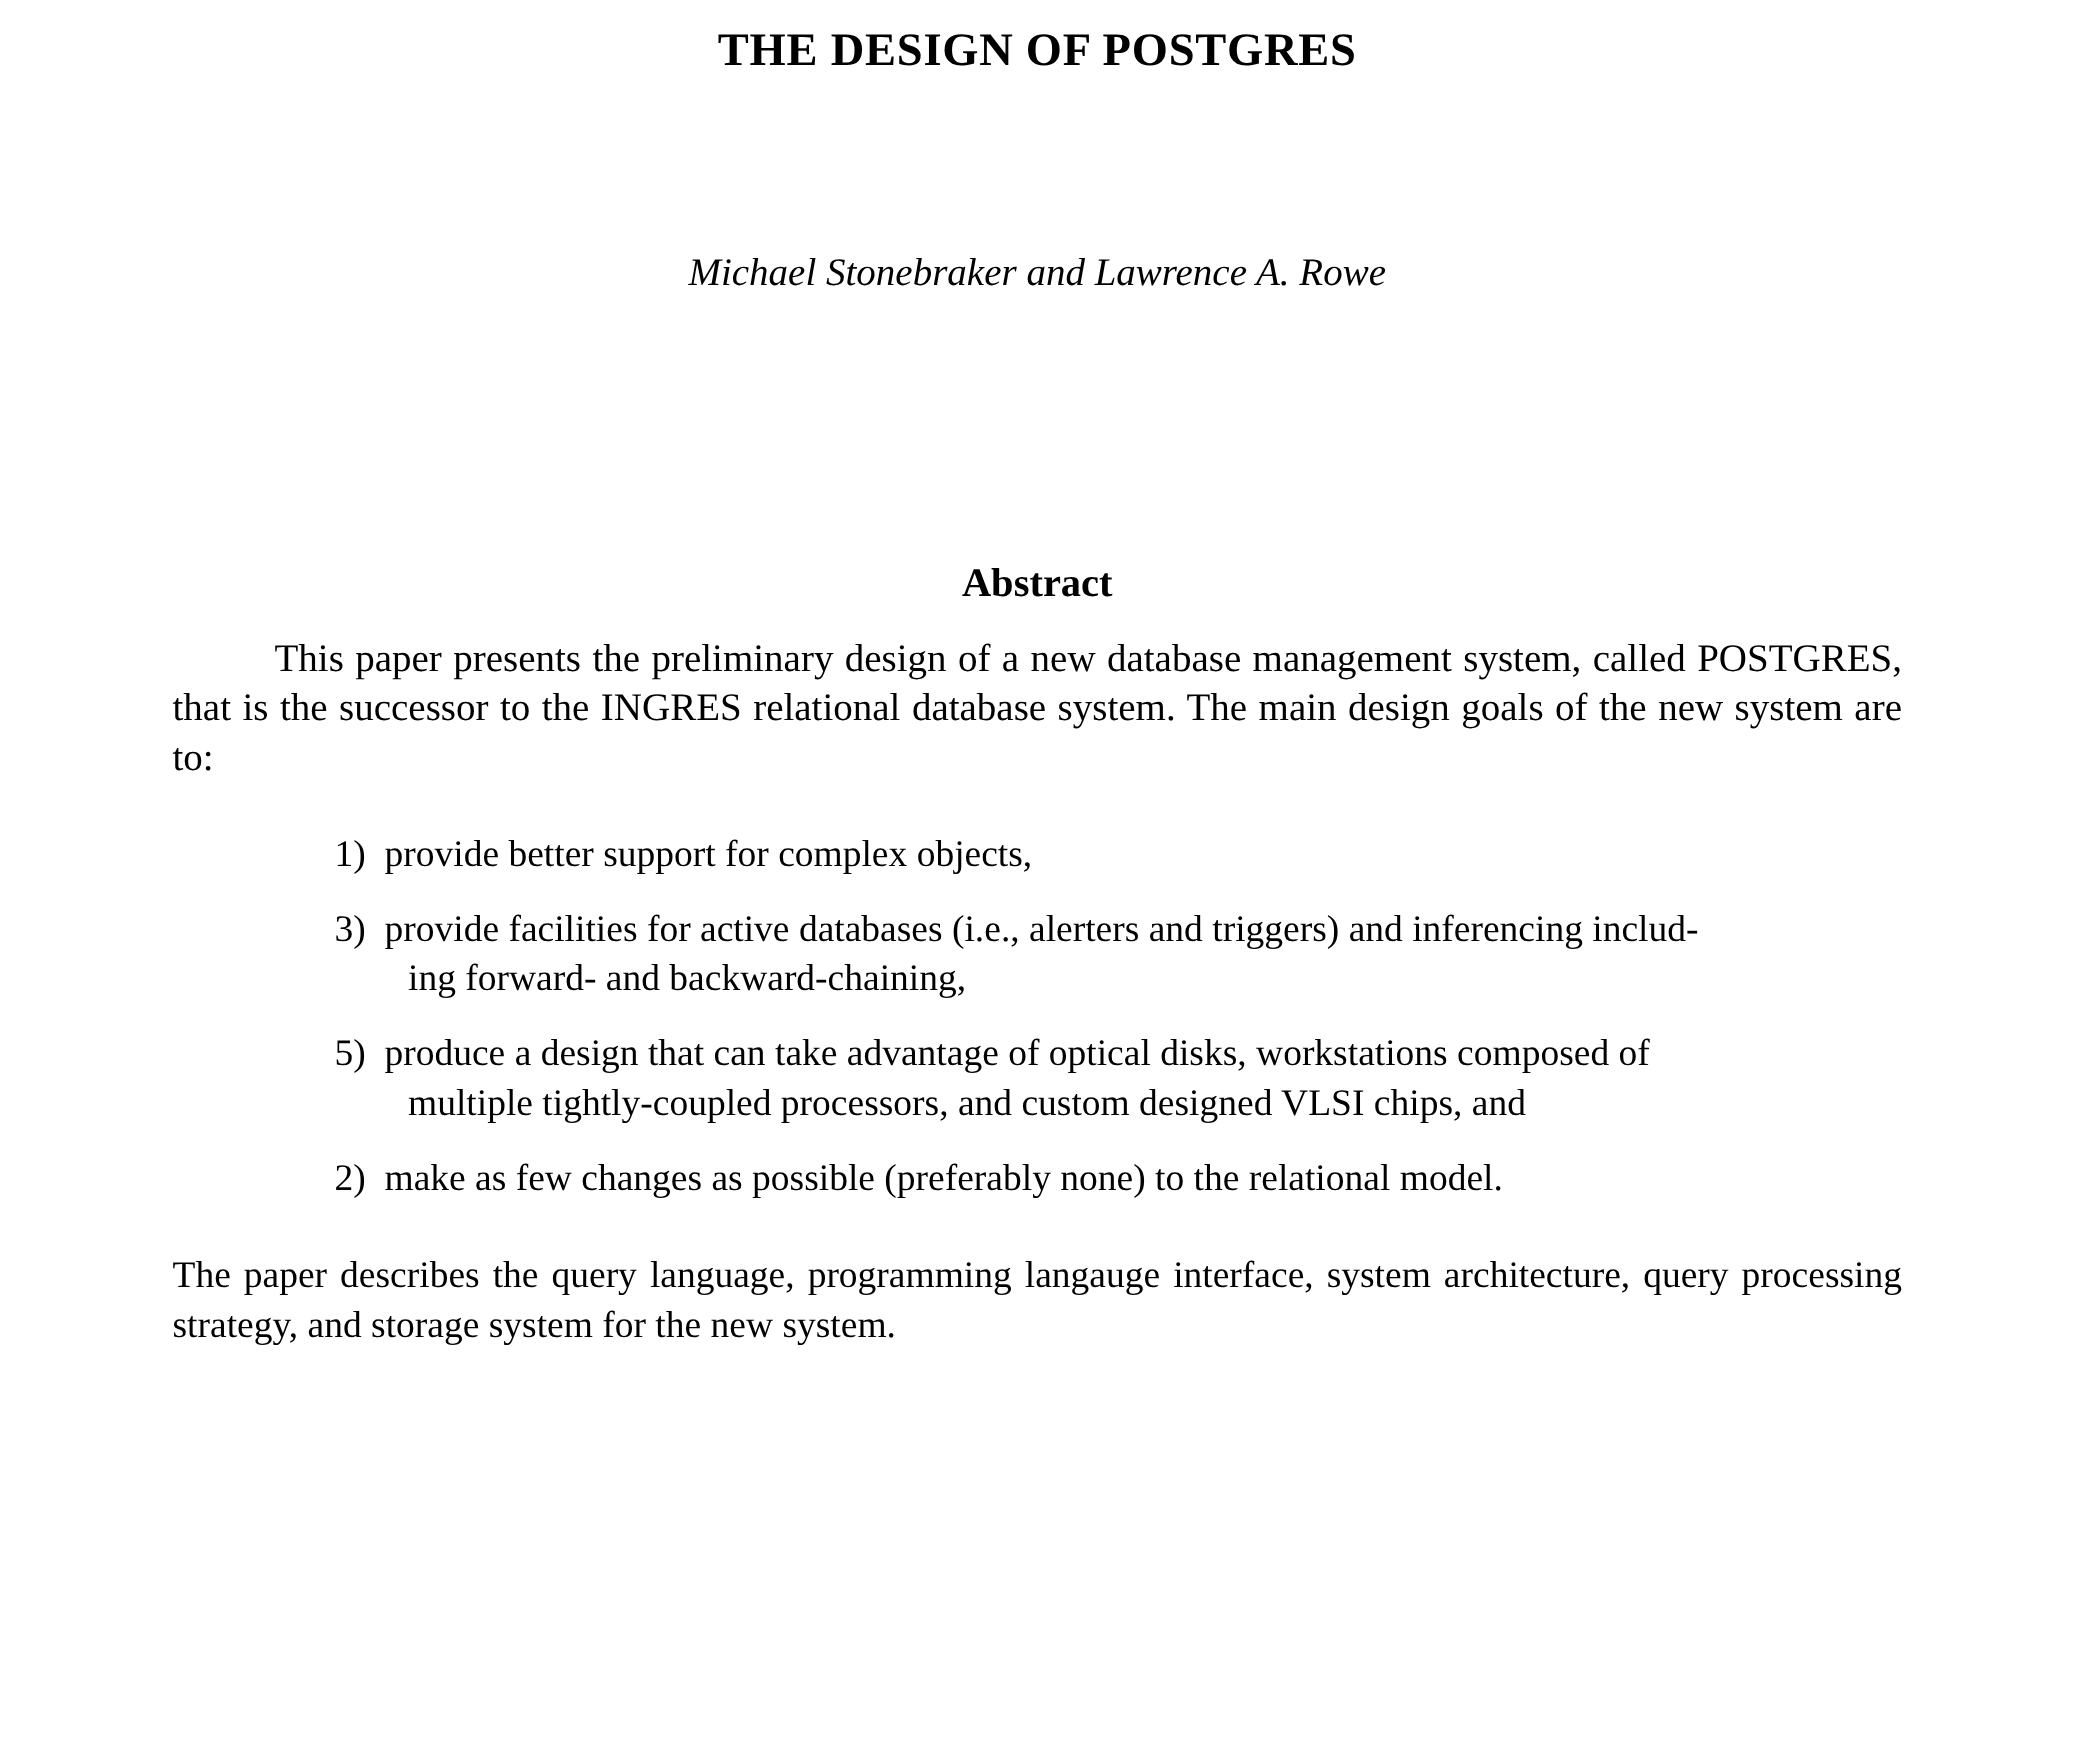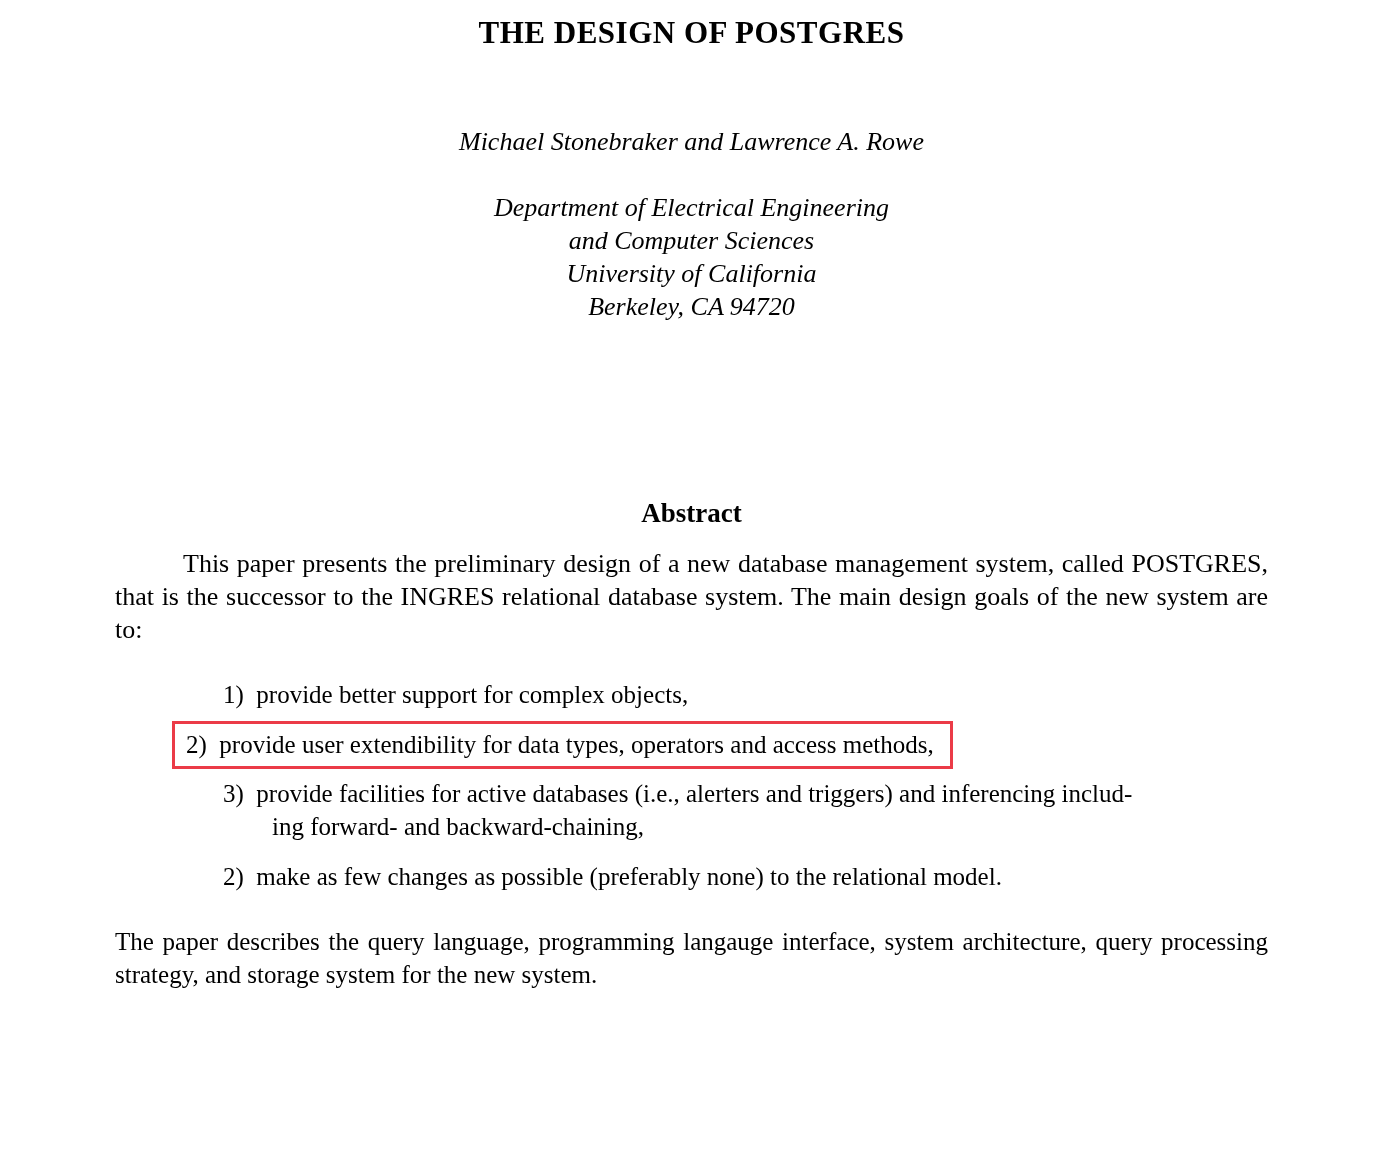--- a/index.html
+++ b/index.html
@@ -20,21 +20,21 @@
   }
   .title {
     padding-top: 16px;
     font-size: 31px;
     line-height: 34px;
     font-weight: bold;
     text-align: center;
     letter-spacing: 0.5px;
   }
   .authors {
-    margin-top: 75px;
+    margin-top: 115px;
     font-size: 26px;
     line-height: 33px;
     font-style: italic;
     text-align: center;
   }
   .affiliation {
     margin-top: 33px;
     font-size: 26px;
     line-height: 33px;
     font-style: italic;
@@ -85,34 +85,29 @@
 </style>
 </head>
 <body>
 
 <div class="page">
 
   <h1 class="title">THE DESIGN OF POSTGRES</h1>
 
   <div class="authors">Michael Stonebraker and Lawrence A. Rowe</div>
 
-  <div class="affiliation">
-    <div>Department of Electrical Engineering</div>
-    <div>and Computer Sciences</div>
-    <div>University of California</div>
-    <div>Berkeley, CA 94720</div>
-  </div>
 
   <h2 class="abstract-heading">Abstract</h2>
 
   <p class="abstract-intro">This paper presents the preliminary design of a new database management system, called POSTGRES, that is the successor to the INGRES relational database system. The main design goals of the new system are to:</p>
 
   <div class="goals">
       <div class="goal">1) provide better support for complex objects,</div>
-      <div class="goal highlighted">2) provide user extendibility for data types, operators and access methods,</div>
       <div class="goal">3) provide facilities for active databases (i.e., alerters and triggers) and inferencing includ-
 ing forward- and backward-chaining,</div>
+      <div class="goal">5) produce a design that can take advantage of optical disks, workstations composed of
+multiple tightly-coupled processors, and custom designed VLSI chips, and</div>
       <div class="goal">2) make as few changes as possible (preferably none) to the relational model.</div>
     </div>
 
   <p class="abstract-outro">The paper describes the query language, programming langauge interface, system architecture, query processing strategy, and storage system for the new system.</p>
 
 </div>
 
 </body></html>

